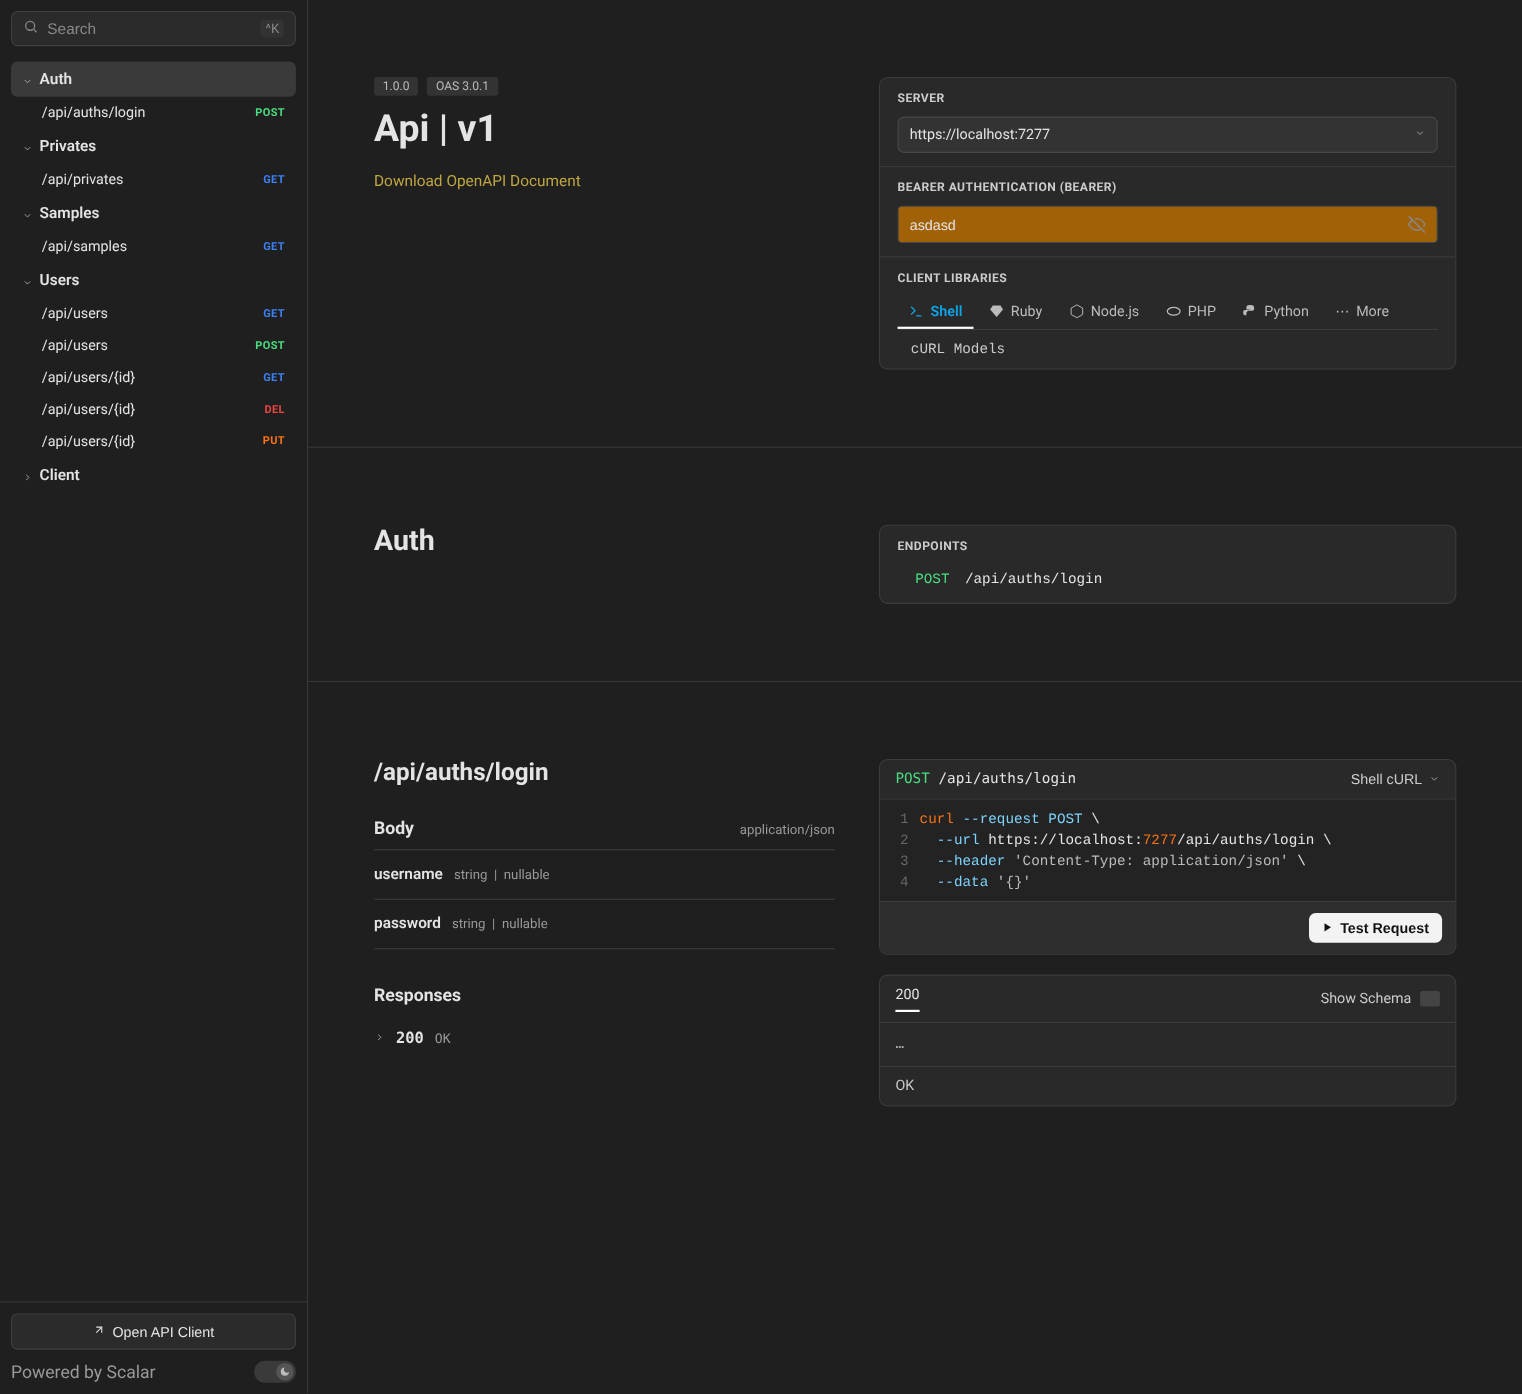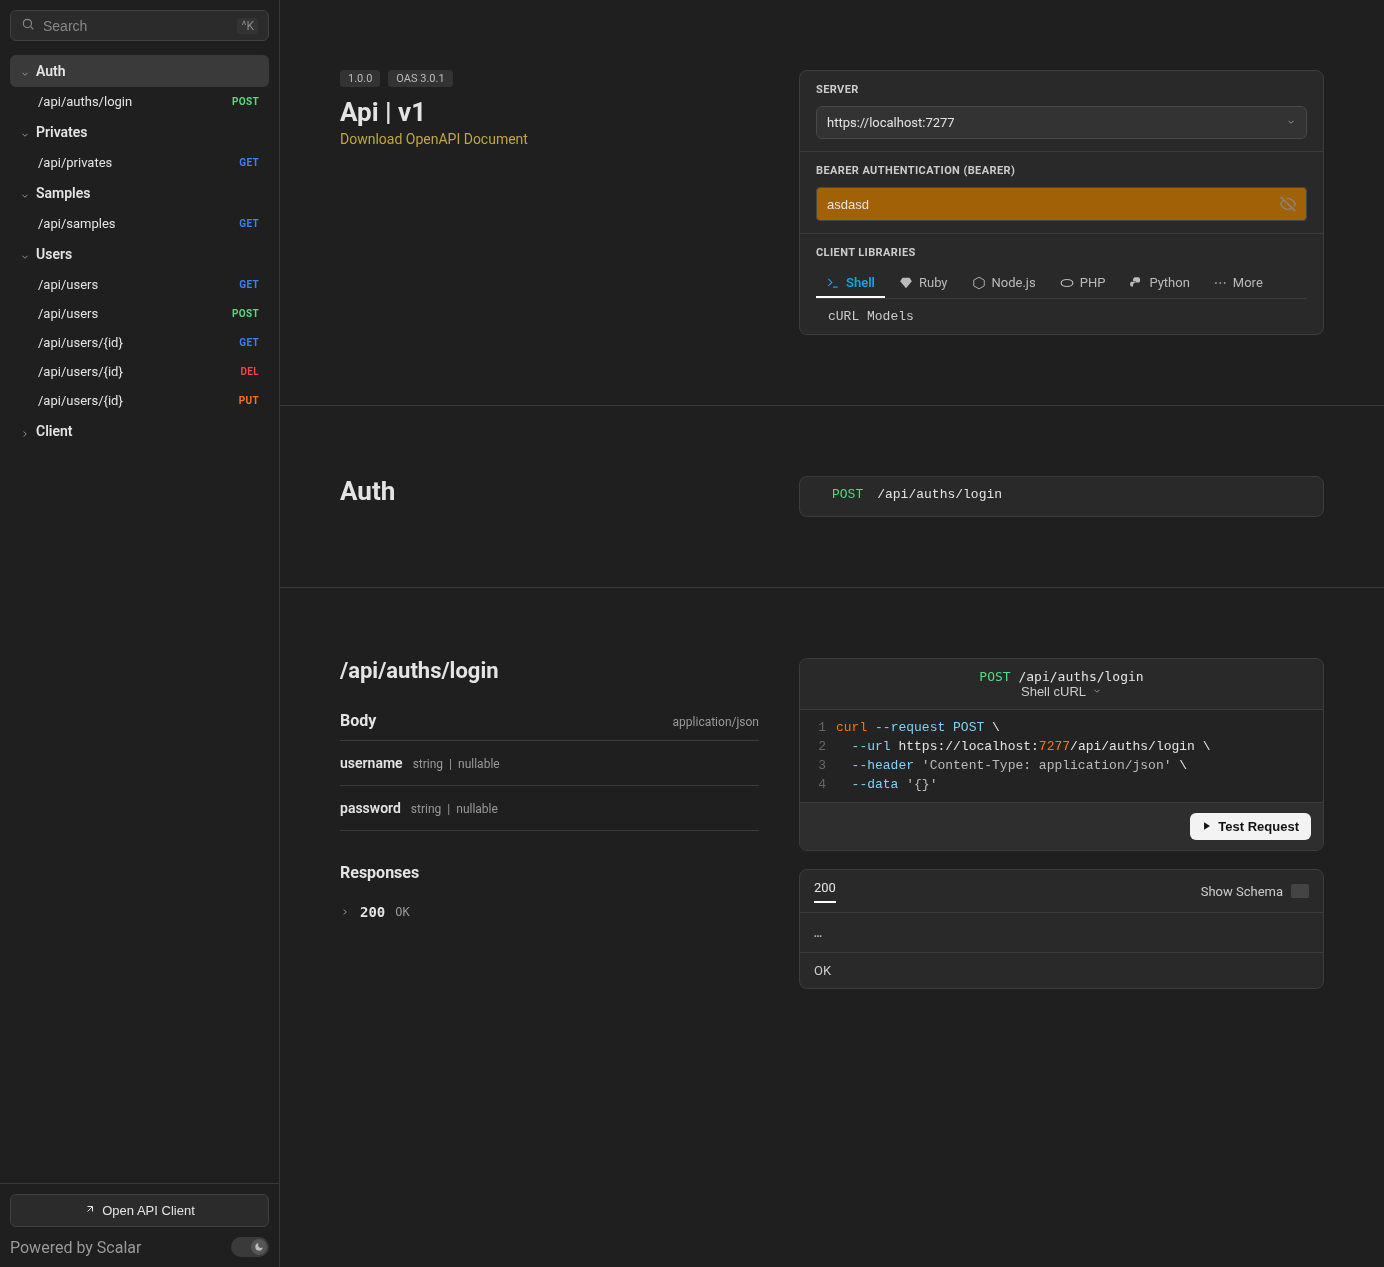--- a/index.html
+++ b/index.html
@@ -141,23 +141,23 @@
 .section-right { width: 525px; flex-shrink: 0; }
 .badges { display: flex; gap: 8px; margin-bottom: 10px; }
 .badge {
   font-size: 11px;
   padding: 2px 8px;
   background: #333;
   border-radius: 3px;
   color: #bbb;
 }
 .api-title {
-  font-size: 26px;
+  font-size: 34px;
   font-weight: 700;
-  margin-bottom: 4px;
+  margin-bottom: 20px;
 }
 .download-link {
   color: #bfa63f;
   font-size: 14px;
   cursor: pointer;
 }
 .panel {
   background: #292929;
   border: 1px solid #3c3c3c;
   border-radius: 8px;
@@ -283,21 +283,20 @@
 .resp-code { font-weight: 600; font-family: "SFMono-Regular", Consolas, monospace; }
 .resp-label { font-family: "SFMono-Regular", Consolas, monospace; font-size: 12px; color: #999; }
 .req-panel-head {
   display: flex;
   justify-content: space-between;
   align-items: center;
   padding: 10px 14px;
   border-bottom: 1px solid #3c3c3c;
   font-family: "SFMono-Regular", Consolas, monospace;
   font-size: 13px;
-  flex-direction: column;
 }
 .req-method { color: #4ade80; }
 .req-lang { color: #ccc; font-size: 13px; cursor: pointer; display: flex; align-items: center; gap: 6px; font-family: -apple-system, sans-serif; }
 .code-block {
   padding: 8px 0;
   font-family: "SFMono-Regular", Consolas, "Liberation Mono", Menlo, monospace;
   font-size: 13px;
   background: #232323;
 }
 .code-line { display: flex; padding: 2px 14px; }
@@ -538,20 +537,21 @@
         </div>
       </div>
     </section>
 
     <section class="section">
       <div class="section-left">
         <h2 class="section-title">Auth</h2>
       </div>
       <div class="section-right">
         <div class="panel endpoints-panel">
+          <div class="panel-label">ENDPOINTS</div>
           <div class="endpoint-row">
             <span class="endpoint-method">POST</span>
             <span class="endpoint-path">/api/auths/login</span>
           </div>
         </div>
       </div>
     </section>
 
     <section class="section last">
       <div class="section-left">

